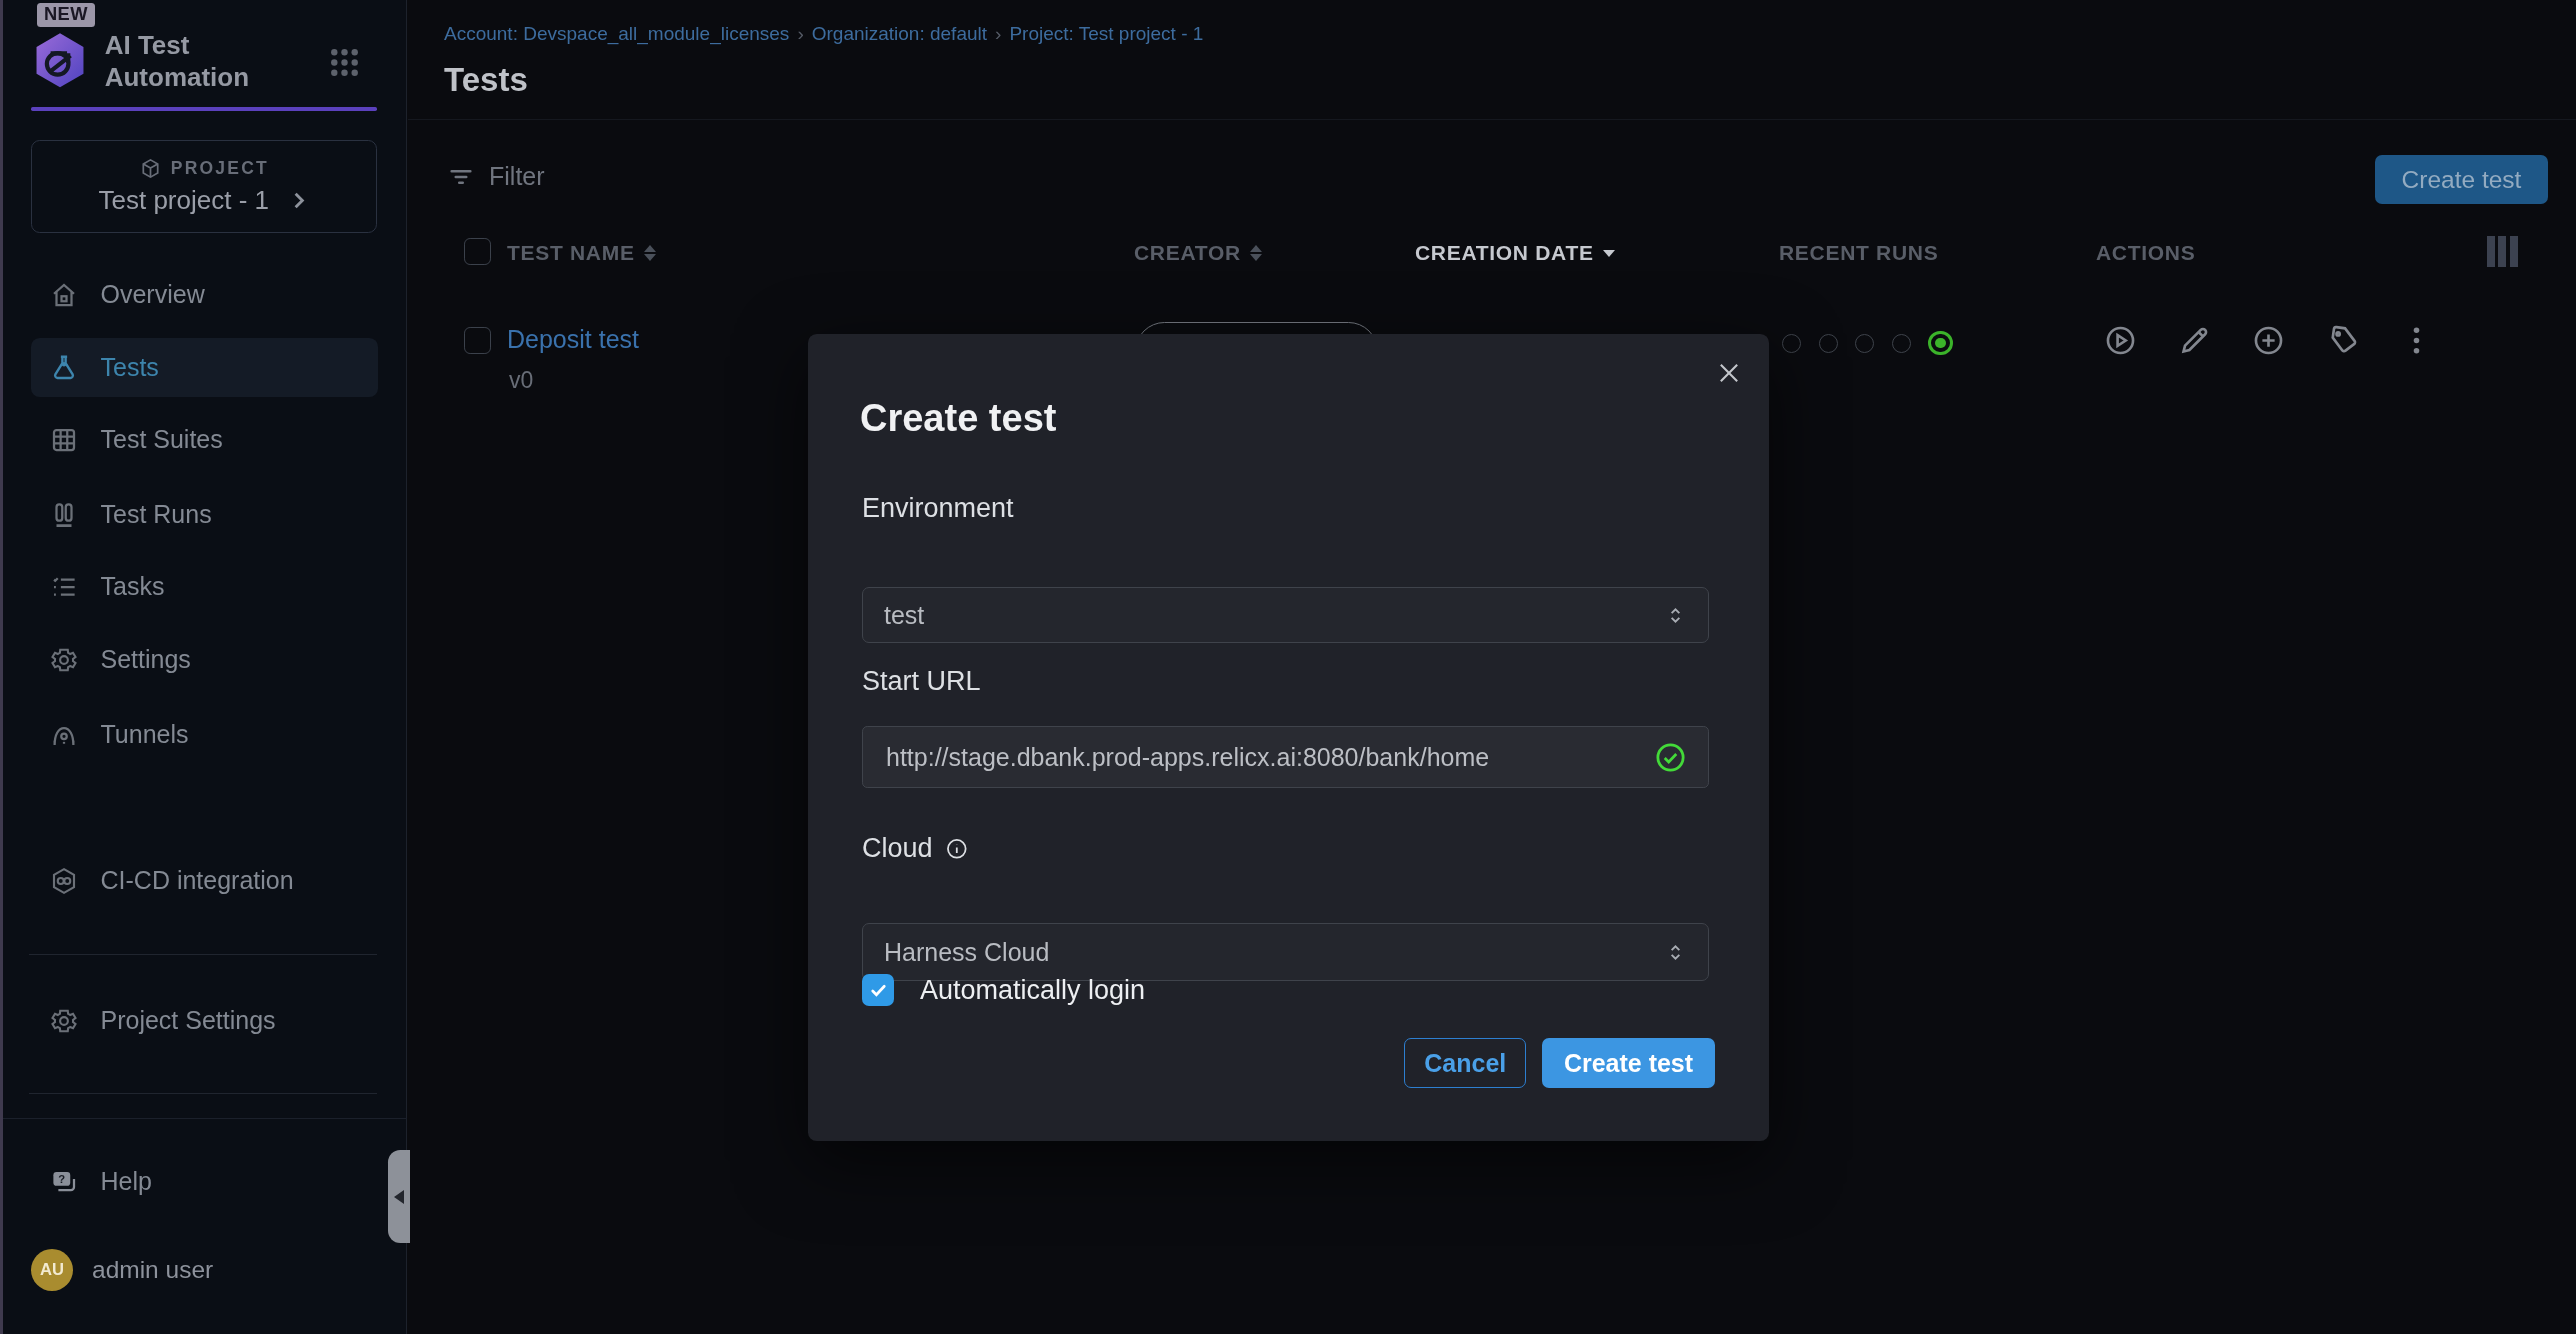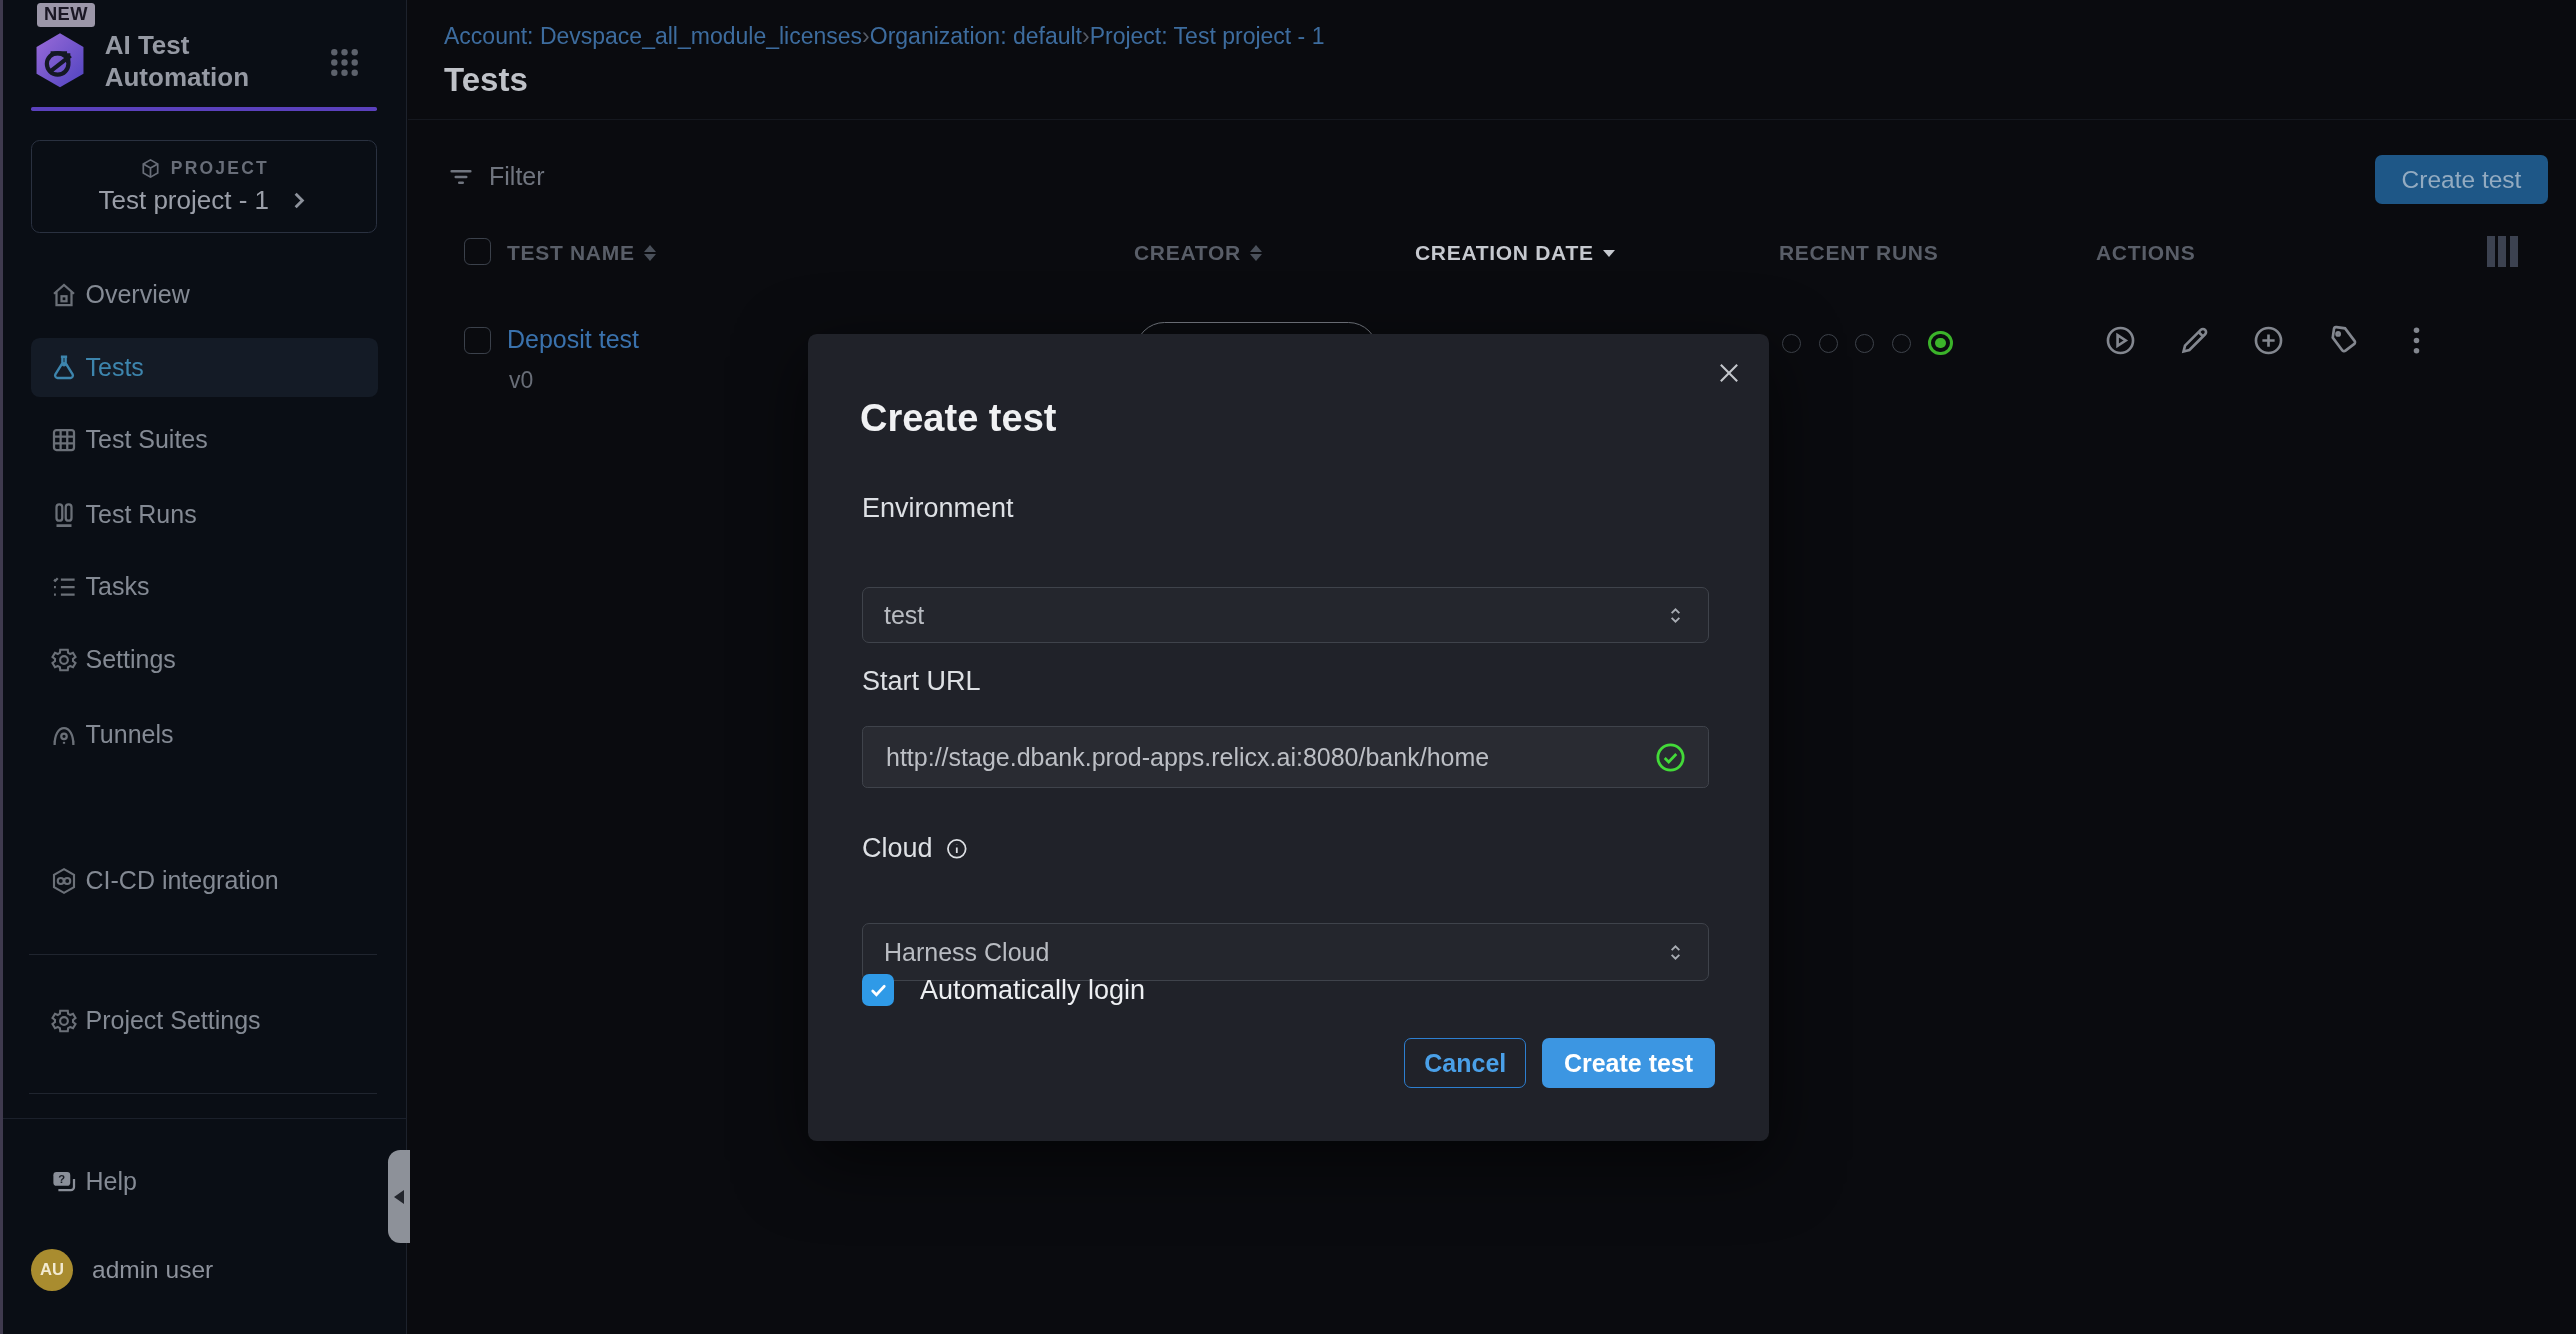--- a/index.html
+++ b/index.html
@@ -26,42 +26,42 @@
 
   .project-card { position:absolute; left:31px; top:140px; width:346px; height:93px;
     border:0.9px solid #2a3140; border-radius:8.7px; display:flex; flex-direction:column;
     align-items:center; justify-content:center; cursor:pointer; }
   .project-kicker { display:flex; align-items:center; gap:8.7px; color:#686d78;
     font-size:17.5px; font-weight:bold; letter-spacing:2.2px; }
   .project-name-row { display:flex; align-items:center; gap:17.5px; margin-top:5.2px; }
   .project-name { font-size:26px; color:#9a9ea8; }
 
   .nav-item { position:absolute; left:31px; width:347px; height:59px; border-radius:8.7px;
-    display:flex; align-items:center; gap:7px; padding-left:17.5px; cursor:pointer;
+    display:flex; align-items:center; gap:22px; padding-left:17.5px; cursor:pointer;
     color:#848a94; font-size:25px; }
   .nav-item.active { background:#141b26; color:#3d85ad; }
   .nav-item .icn { width:30px; height:30px; flex:0 0 30px; }
 
   .side-divider { position:absolute; left:29px; width:348px; height:0.9px; background:#20252f; }
   .full-divider { position:absolute; left:0; width:407px; height:0.9px; background:#1b202b; }
 
   .collapse-handle { position:absolute; left:388px; top:1150px; width:22px; height:93px;
     background:#8d9199; border-radius:12.2px 0 0 12.2px; z-index:4; cursor:pointer;
     display:flex; align-items:center; justify-content:center; }
   .collapse-handle .tri { width:0; height:0; border-top:7.9px solid transparent;
     border-bottom:7.9px solid transparent; border-right:10.5px solid #23262d; }
 
   .user-row { position:absolute; left:31px; top:1249px; display:flex; align-items:center; gap:19px; cursor:pointer; }
   .avatar { width:42px; height:42px; border-radius:50%; background:#a98c2f; color:#f2ead0;
     display:flex; align-items:center; justify-content:center; font-size:16.6px; font-weight:bold; }
   .user-name { font-size:24.5px; color:#8d929c; }
 
   
   .main { position:absolute; left:408px; top:0; width:2168px; height:1334px; }
-  .breadcrumb { position:absolute; left:36px; top:23px; display:flex; gap:0; font-size:23px; color:#3d6c9e; }
+  .breadcrumb { position:absolute; left:36px; top:23px; display:flex; gap:8px; font-size:19px; color:#3d6c9e; }
   .breadcrumb .sep { color:#555b66; }
   .breadcrumb a { color:#3d6c9e; text-decoration:none; cursor:pointer; }
   .page-title { position:absolute; left:36px; top:61px; font-size:33px; font-weight:bold; color:#bfc2c8; }
   .header-divider { position:absolute; left:0; top:119px; width:2168px; height:0.9px; background:#15181f; }
 
   .filter { position:absolute; left:39px; top:162px; display:flex; align-items:center; gap:14px;
     font-size:25px; color:#70757f; cursor:pointer; }
 
   .btn-create-top { position:absolute; left:1967px; top:155px; width:173px; height:49px;
     background:#1e5787; color:#93abc1; border:none; border-radius:7px; font-size:24.5px;

